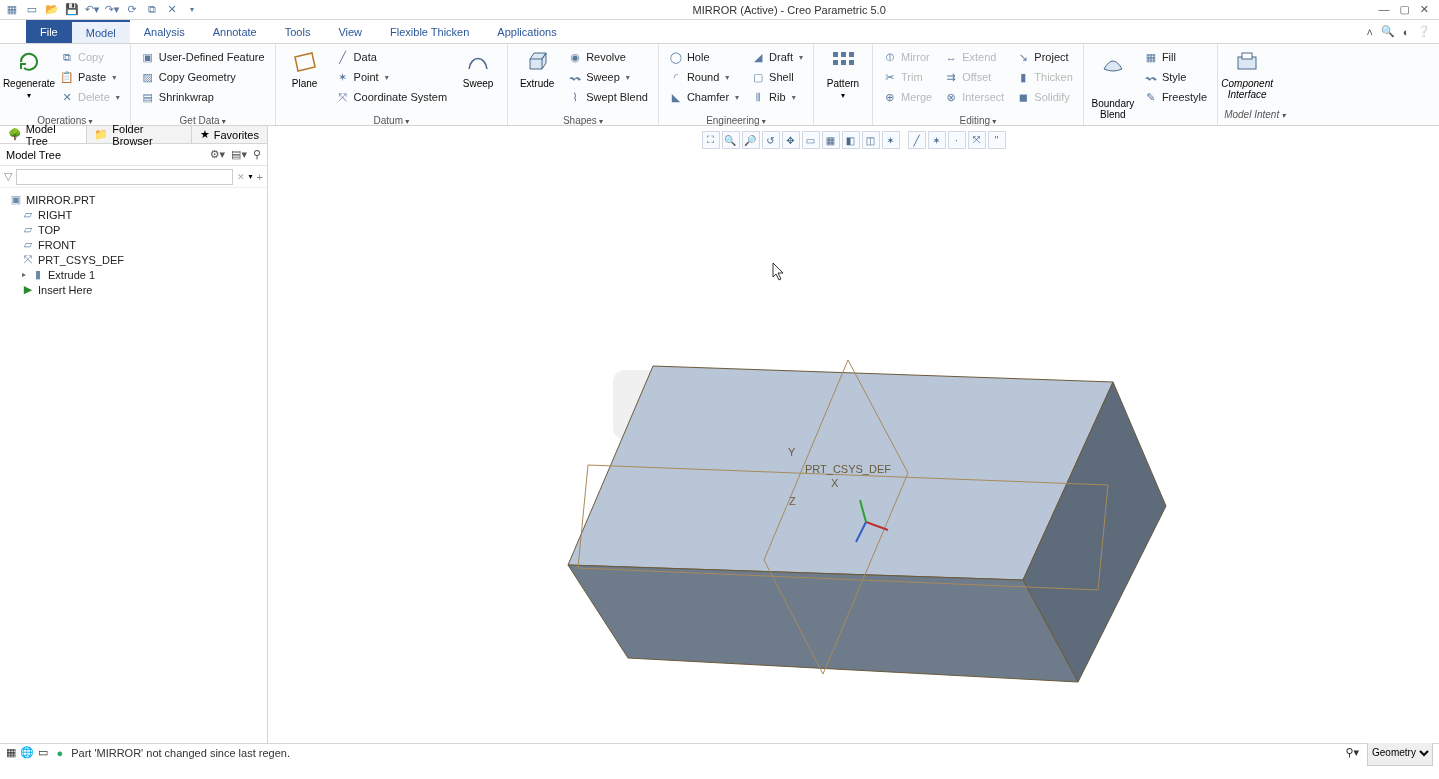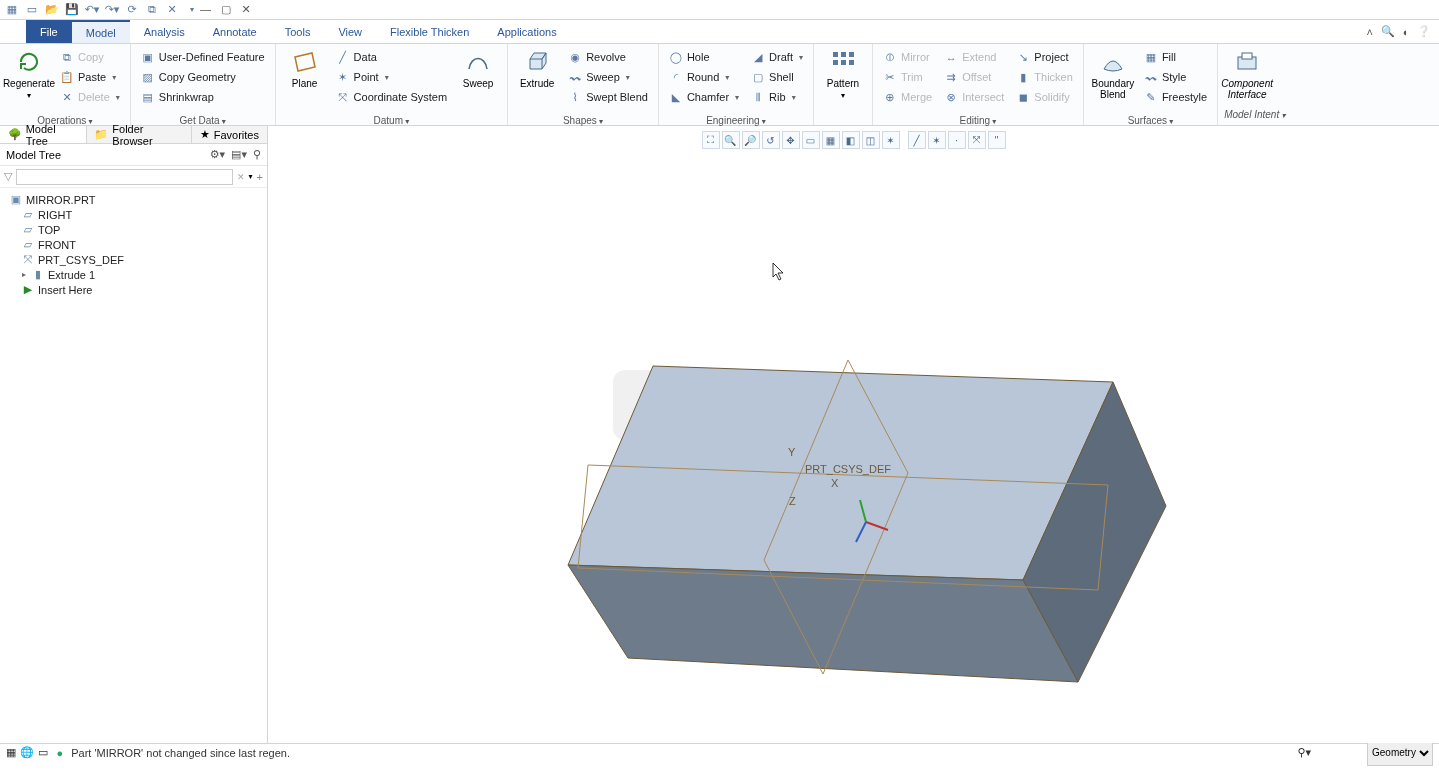--- a/index.html
+++ b/index.html
@@ -62,40 +62,41 @@
 .viewtoolbar .sep { width: 4px; }
 
 .viewport { flex:1; position: relative; }
 .viewport svg { position:absolute; inset:0; }
 
 
 .statusbar { height: 18px; border-top: 1px solid #d5d5d5; display: flex; align-items: center; gap: 8px; padding: 0 6px; font-size: 10px; color: #333; }
 .statusbar .sl { display:flex; gap:4px; align-items:center; }
 .statusbar .bullet { color: #2a6; }
 .statusbar .spacer { flex:1; }
-.statusbar select { font-size:10px; border:1px solid #ccc; height:26px;margin-left:48px; }
+.statusbar select { font-size:10px; border:1px solid #ccc; height:26px; }
 
 svg { overflow: visible; }
 </style>
 </head>
 <body>
 
 <div class="titlebar">
   <div class="qat">
     <span class="ico">▦</span>
     <span class="ico">▭</span>
     <span class="ico">📂</span>
     <span class="ico">💾</span>
     <span class="ico">↶▾</span>
     <span class="ico">↷▾</span>
     <span class="ico">⟳</span>
     <span class="ico">⧉</span>
     <span class="ico">✕</span>
     <span class="ico" style="font-size:8px;">▾</span>
   </div>
+  <div class="title-center">MIRROR (Active) - Creo Parametric 5.0</div>
   <div class="wincontrols">
     <span>—</span>
     <span>▢</span>
     <span>✕</span>
   </div>
 </div>
 
 <div class="menubar">
   <div class="tab file">File</div>
   <div class="tab active">Model</div>
@@ -343,21 +344,21 @@
   </div>
 
   <div class="group">
     <div class="body">
       <div class="bigbtn">
         <span class="ico">
             <svg width="26" height="26">
               <path d="M4 20 Q13 4 22 20 Q13 24 4 20Z" fill="#dbe7f3" stroke="#4a6a8a"></path>
             </svg>
           </span>
-        <span class="txt" style="white-space:pre;">Boundary
+        <span class="txt" style="white-space:pre;margin-top:20px;">Boundary
 Blend</span>
       </div>
       <div class="stack">
         <div class="smbtn">
             <span class="ico">▦</span>
             <span>Fill</span>
           </div>
         <div class="smbtn">
             <span class="ico">〰</span>
             <span>Style</span>

